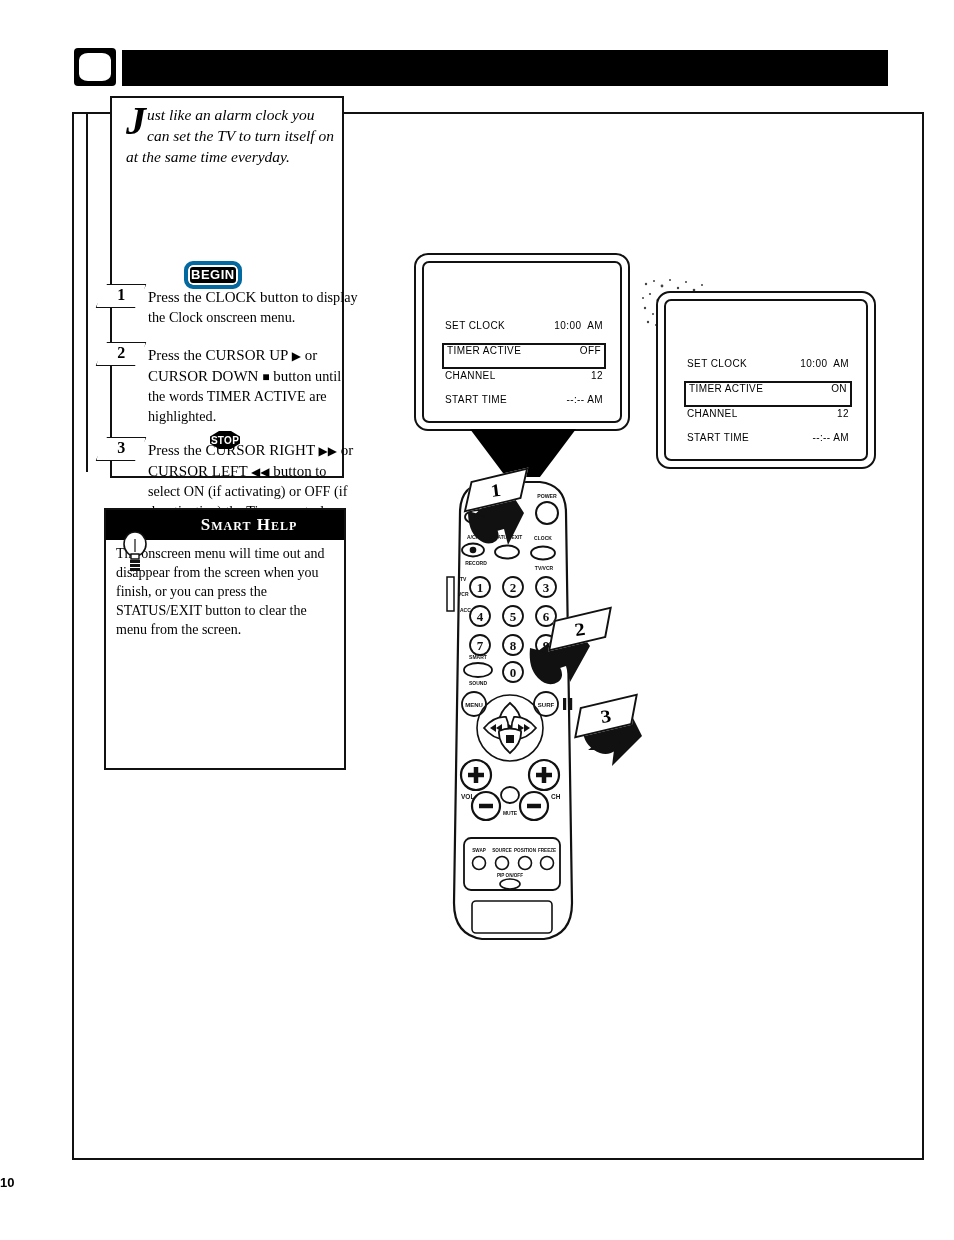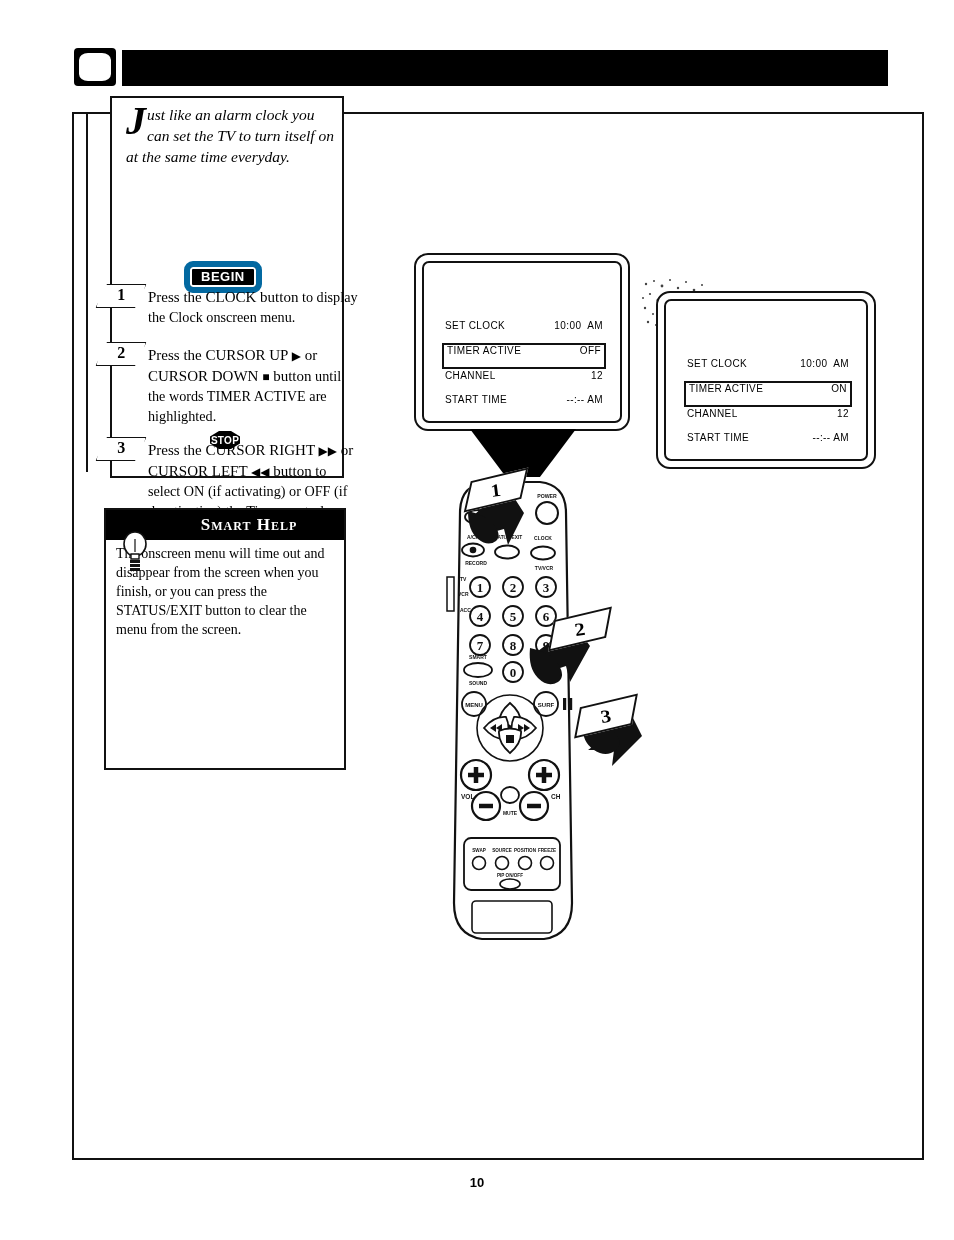--- a/index.html
+++ b/index.html
@@ -108,23 +108,23 @@
     font-weight: bold;
   }
   .begin-badge {
     position: absolute;
     left: 72px; top: 163px;
     background: #000; color: #fff;
     font-family: "Liberation Sans", sans-serif;
     font-weight: bold;
     font-size: 13px;
     letter-spacing: 0.5px;
-    padding: 2px 11px 3px;
+    padding: 2px 3px 3px;
     border-radius: 9px;
-    border: 6px solid #0369a1;
+    border: 4px solid #0369a1;
     box-shadow: 0 0 0 2px #fff inset;
   }
   .stop-badge {
     position: absolute;
     left: 98px; top: 333px;
     width: 30px; height: 18px;
     background: #000; color: #fff;
     font-family: "Liberation Sans", sans-serif;
     font-weight: bold;
     font-size: 10px;
@@ -279,21 +279,20 @@
   }
   .cal1 { left: 468px; top: 474px; transform: skew(-18deg, -8deg) rotate(-6deg); }
   .cal2 { left: 552px; top: 613px; transform: skew(-18deg, -6deg) rotate(-8deg); }
   .cal3 { left: 578px; top: 700px; transform: skew(-18deg, -6deg) rotate(-8deg); }
   .cal span { transform: skew(18deg, 6deg); }
 
   
   .page-no {
     position: absolute;
     left: 0; right: 0; top: 1175px;
-    text-align: center;
     font-family: "Liberation Sans", sans-serif;
     font-size: 13px;
     font-weight: bold;
   }
 </style>
 </head>
 <body>
 
 <div class="page">
 

